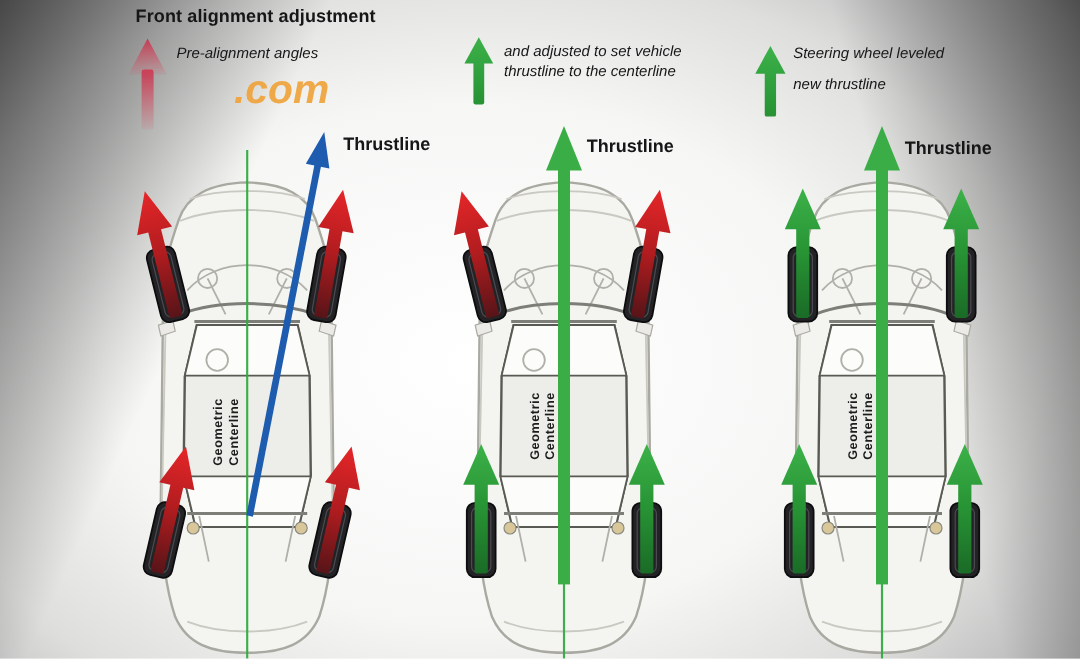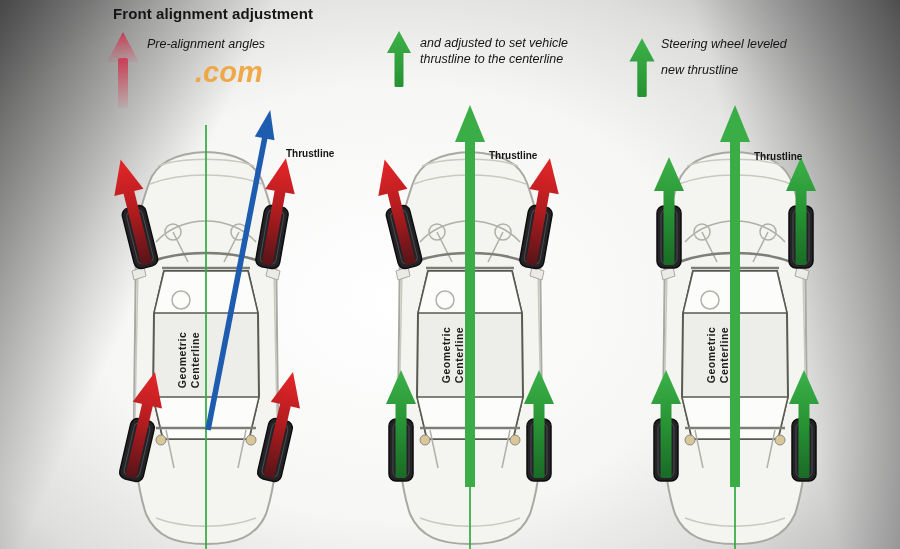--- a/index.html
+++ b/index.html
@@ -16,34 +16,34 @@
     position:relative;width:900px;height:549px;overflow:hidden;
     background:
       linear-gradient(115deg, rgba(0,0,0,.62) 0%, rgba(0,0,0,0) 24%),
       linear-gradient(255deg, rgba(0,0,0,.50) 0%, rgba(0,0,0,0) 20%),
       radial-gradient(ellipse 90% 105% at 44% 55%, #ffffff 0%, #f6f6f5 38%, #dededd 58%, #ababab 78%, #5c5c5c 96%, #3b3b3b 100%);
   }
   #diagram-svg{position:absolute;left:0;top:0;z-index:1;}
   .txt{position:absolute;color:var(--c-text);z-index:2;white-space:nowrap;}
   .title{font-size:15px;font-weight:bold;letter-spacing:.1px;}
   .caption{font-size:12.5px;font-weight:normal;font-style:italic;line-height:1.25;z-index:6;}
-  .tlabel{font-size:10px;font-weight:bold;margin-top:36px;}
+  .tlabel{font-size:15px;font-weight:bold;}
   .gc{
     position:absolute;width:84px;height:26px;z-index:2;
     transform:rotate(-90deg);transform-origin:50% 50%;
     font-size:10.5px;font-weight:bold;line-height:1.2;letter-spacing:.5px;
     color:#1c1c1c;text-align:center;white-space:nowrap;
   }
   .gc div{height:13px;}
   
   .logo{position:absolute;left:25px;top:26px;width:280px;height:86px;z-index:5;opacity:.93;}
   .logo-text{position:absolute;left:0;top:0;font-weight:bold;font-style:italic;font-size:47px;letter-spacing:-3px;line-height:1;}
   .brand{color:var(--c-logo_purple);}
   .brand-outline{color:rgba(116,112,196,.30);-webkit-text-stroke:2px var(--c-logo_purple);}
-  .tld{position:absolute;left:170px;top:32px;font-size:29px;font-weight:bold;font-style:italic;color:var(--c-logo_orange);line-height:1;}
+  .tld{position:absolute;left:170px;top:32px;font-size:34px;font-weight:bold;font-style:italic;color:var(--c-logo_orange);line-height:1;}
   .logo-arrow{position:absolute;left:76px;top:4px;mix-blend-mode:multiply;opacity:.85;}
   
   .body{fill:#f4f4f1;stroke:#a9a9a2;stroke-width:2;}
   .body2{fill:#eceae6;stroke:#a9a9a2;stroke-width:1;}
   .detail{fill:none;stroke:#c9c9c2;stroke-width:1.5;}
   .mech{fill:none;stroke:#b0b0a9;stroke-width:1.5;}
   .mechdark{fill:none;stroke:#7e7e78;stroke-width:2.5;}
   .greenhouse{fill:#ededE9;stroke:#5a5a54;stroke-width:2;}
   .glass{fill:#fcfcfa;stroke:#5a5a54;stroke-width:1.5;}
   .hub{fill:#d9c79a;stroke:#8a8a80;stroke-width:1;}

